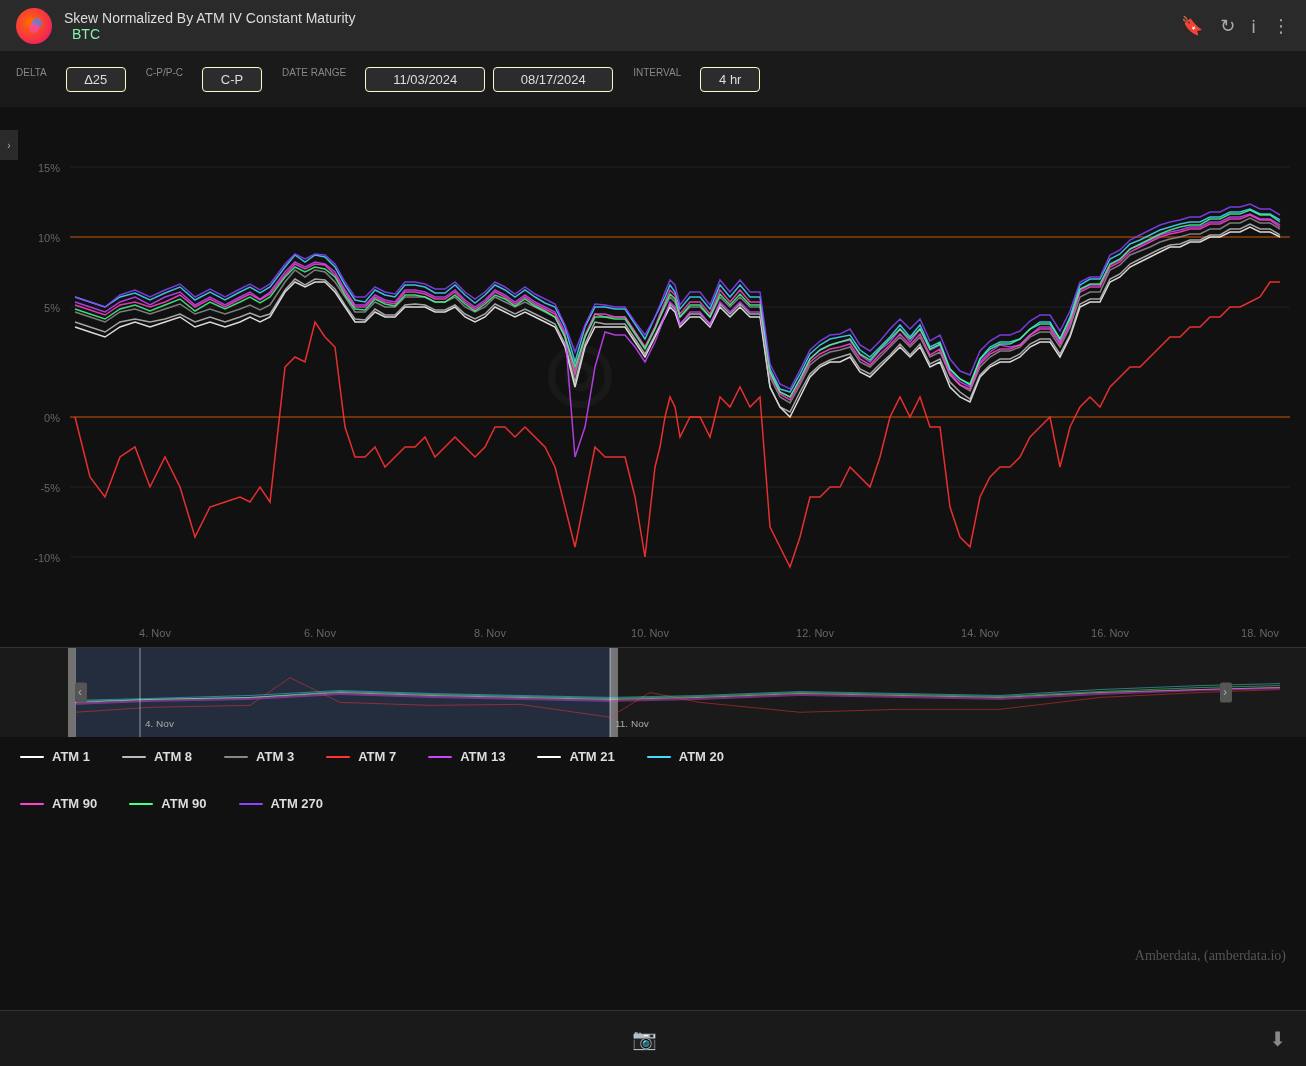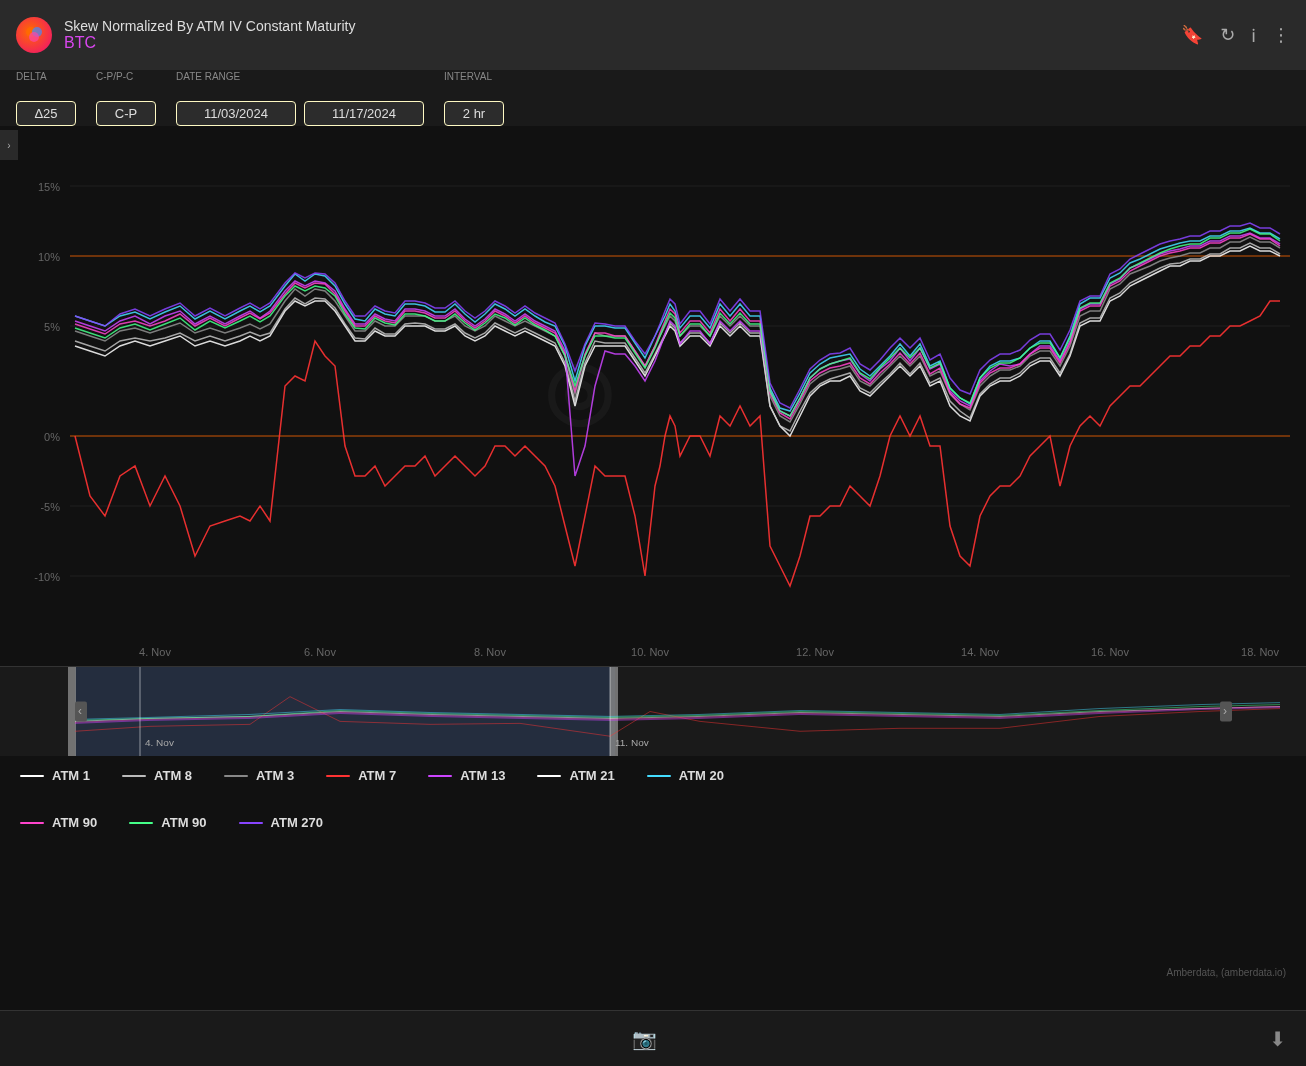--- a/index.html
+++ b/index.html
@@ -13,21 +13,21 @@
       position: relative;
     }
 
     
     .header {
       background: #2a2a2a;
       display: flex;
       align-items: center;
       justify-content: space-between;
       padding: 8px 16px;
-      height: 70px;
+      height: 51px;
     }
     .header-left {
       display: flex;
       align-items: center;
       gap: 12px;
     }
     .logo {
       width: 36px;
       height: 36px;
       background: radial-gradient(circle at 40% 40%, #ff6a00, #ee0979);
@@ -36,22 +36,23 @@
       align-items: center;
       justify-content: center;
     }
     .header-title-block {}
     .header-title {
       color: #ddd;
       font-size: 14px;
       font-weight: 500;
     }
     .header-subtitle {
-      color: #d946ef;
-      font-size: 16px;
+      color: #86efac;
+      font-size: 14px;
+      margin-left: 8px;
     }
     .header-actions {
       display: flex;
       gap: 16px;
       align-items: center;
     }
     .header-icon {
       color: #aaa;
       font-size: 18px;
       cursor: pointer;
@@ -61,21 +62,21 @@
     .controls {
       background: #1a1a1a;
       display: flex;
       align-items: center;
       gap: 20px;
       padding: 10px 16px;
       height: 56px;
     }
     .control-group {
       display: flex;
-      flex-direction: column;
+      flex-direction: row;
       gap: 19px;
     }
     .control-label {
       font-size: 10px;
       color: #888;
       text-transform: uppercase;
     }
     .control-value {
       background: #2c2c2c;
       border: 1px solid #fef9c3;
@@ -170,25 +171,26 @@
       position: absolute;
       bottom: 0;
       left: 0;
       right: 0;
     }
     .footer-icon {
       color: #888;
       font-size: 20px;
     }
     .attribution {
-      font-size: 10px;
+      font-size: 14px;
       color: #555;
       position: absolute;
       right: 20px;
-      bottom: 88px;
+      bottom: 102px;
+      font-family: Liberation Serif, serif;
     }
   </style>
 </head>
 <body>
 
 <div class="header">
   <div class="header-left">
     <div class="logo">
       <svg width="22" height="22" viewBox="0 0 22 22">
         <circle cx="8" cy="8" r="5" fill="#ff6a00" opacity="0.9"></circle>
@@ -215,26 +217,26 @@
     <span class="control-value">Δ25</span>
   </div>
   <div class="control-group">
     <span class="control-label">C-P/P-C</span>
     <span class="control-value">C-P</span>
   </div>
   <div class="control-group">
     <span class="control-label">Date Range</span>
     <div style="display:flex;gap:8px;">
       <span class="control-value date-input">11/03/2024</span>
-      <span class="control-value date-input">11/17/2024</span>
+      <span class="control-value date-input">08/17/2024</span>
     </div>
   </div>
   <div class="control-group">
     <span class="control-label">Interval</span>
-    <span class="control-value">2 hr</span>
+    <span class="control-value">4 hr</span>
   </div>
 </div>
 
 <div class="sidebar-toggle">›</div>
 
 <div class="chart-container">
   <svg class="chart-svg" viewBox="0 0 1306 540" preserveAspectRatio="none">
 
     <rect width="1306" height="540" fill="#111"></rect>
 

